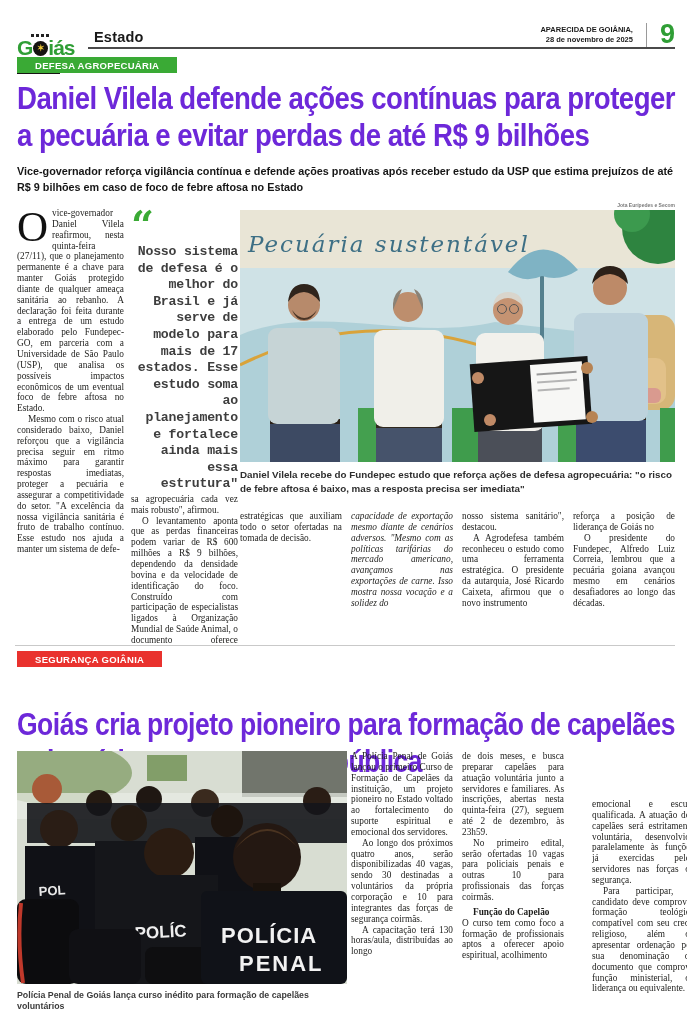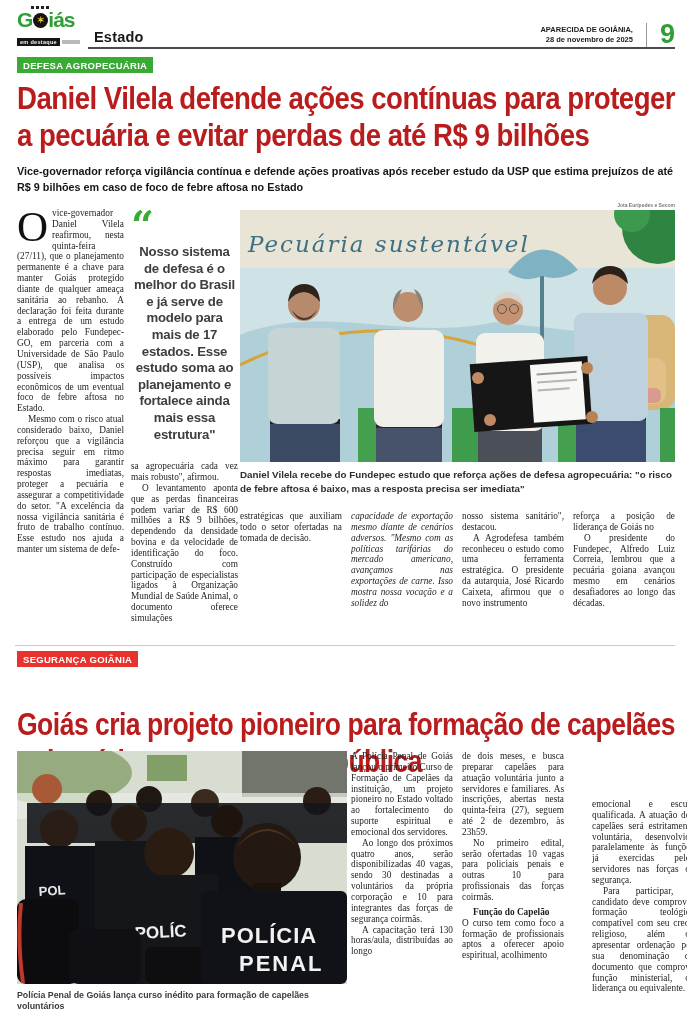--- a/index.html
+++ b/index.html
@@ -1,64 +1,64 @@
 <!DOCTYPE html>
 <html lang="pt"><head>
 <meta charset="utf-8">
 <style>
   html,body{margin:0;padding:0;background:#ffffff;}
   .page{position:relative;width:687px;height:1024px;background:#fff;overflow:hidden;
         font-family:"Liberation Sans",sans-serif;color:#1d1d1b;}
   .abs{position:absolute;}
 
   
-  .masthead{top:6px;left:17px;width:75px;}
+  .masthead{top:34px;left:17px;width:75px;}
   .brand-row{display:flex;align-items:baseline;line-height:1;}
   .brand{font-weight:700;font-size:21px;letter-spacing:-1px;color:#2f9e35;display:flex;align-items:center;}
   .brand-o{display:inline-flex;align-items:center;justify-content:center;width:15px;height:15px;border-radius:50%;
            background:#151310;color:#e9c434;font-size:9px;margin:0 0.5px;position:relative;top:1px;}
   .brand-topmark{width:20px;height:3px;margin-left:14px;
     background:repeating-linear-gradient(90deg,#222 0 3px,transparent 3px 5px);}
   .brand-strip{margin-top:1px;background:#161412;color:#f2f2f2;font-size:5.5px;font-weight:700;
                padding:1px 3px;display:inline-block;letter-spacing:.3px;}
   .brand-strip-gray{display:inline-block;width:18px;height:4px;background:#b9b9b9;margin-left:2px;}
   .section-label{top:29px;left:94px;font-size:14.5px;font-weight:700;color:#191919;letter-spacing:.2px;}
   .header-rule{top:47px;left:88px;width:587px;height:1.5px;background:#4a4a4a;}
   .dateline-wrap{top:21px;right:12px;display:flex;align-items:center;gap:13px;}
   .dateline{text-align:right;font-size:7.5px;font-weight:700;line-height:9.5px;color:#1a1a1a;}
   .date-divider{width:1px;height:24px;background:#9a9a9a;}
   .pagenum{font-size:27px;font-weight:700;color:#2f9e35;line-height:1;}
 
   
   .kicker{display:inline-block;color:#fff;font-weight:700;font-size:9.5px;letter-spacing:.3px;
-          padding:3px 6px 2px;}
+          padding:3px 18px 2px;}
   .kicker-green{top:57px;left:17px;background:#3aaa35;}
   .kicker-red{top:651px;left:17px;background:#e9322e;}
 
   
-  .headline{left:17px;width:658px;overflow:visible;color:#b91c1c;}
+  .headline{left:17px;width:658px;overflow:visible;color:#6d28d9;}
   .headline .hl-line{display:block;width:max-content;white-space:nowrap;transform-origin:0 50%;
       font-weight:700;font-size:31px;line-height:37px;letter-spacing:-0.6px;}
   .headline1{top:80px;}
   .headline2{top:706px;}
   .deck{top:164px;left:17px;width:658px;font-size:10.8px;font-weight:700;line-height:15.5px;color:#161616;}
 
   
   .col{overflow:hidden;text-align:justify;font-family:"Liberation Serif",serif;
        font-size:9.3px;line-height:10.85px;color:#1d1d1b;}
   .col p{margin:0;text-indent:11px;}
   .col p.nind{text-indent:0;}
   .dropcap{float:left;font-family:"Liberation Serif",serif;font-size:43px;line-height:33px;
            padding:2px 4px 0 0;color:#111;}
   .s1c1{top:208px;left:17px;width:107px;height:436px;}
   .s1c2{top:208px;left:131px;width:107px;height:436px;}
   .pq-mark{display:block;font-family:"DejaVu Serif",serif;font-weight:700;font-size:40px;line-height:.55;
            color:#3aaa35;margin:6px 0 8px;}
-  .pq-text{display:block;font-family:Liberation Sans, sans-serif;font-weight:700;font-size:13.2px;
-           line-height:16.6px;color:#3e3e3e;letter-spacing:-.2px;text-align:center;margin-bottom:18px;}
+  .pq-text{display:block;font-family:Liberation Mono, monospace;font-weight:700;font-size:13.2px;
+           line-height:16.6px;color:#3e3e3e;letter-spacing:-.2px;text-align:right;margin-bottom:1px;}
   .row4 .col{top:511px;height:130px;position:absolute;width:102px;}
   .c3{left:240px;} .c4{left:351px;font-style:italic;} .c5{left:462px;} .c6{left:573px;}
 
   
   .photo1{top:210px;left:240px;width:435px;height:252px;background:#cfe2e6;}
   .credit1{top:202px;left:240px;width:435px;text-align:right;font-size:5px;color:#7a7a7a;font-weight:700;}
   .caption{font-weight:700;color:#2e2e2e;}
   .caption1{top:468px;left:240px;width:435px;font-size:9.8px;line-height:13.5px;}
   .rule2{top:645px;left:15px;width:660px;height:1px;background:#c9c9c9;}
   .photo2{top:751px;left:17px;width:330px;height:233px;background:#d8ddd2;}

